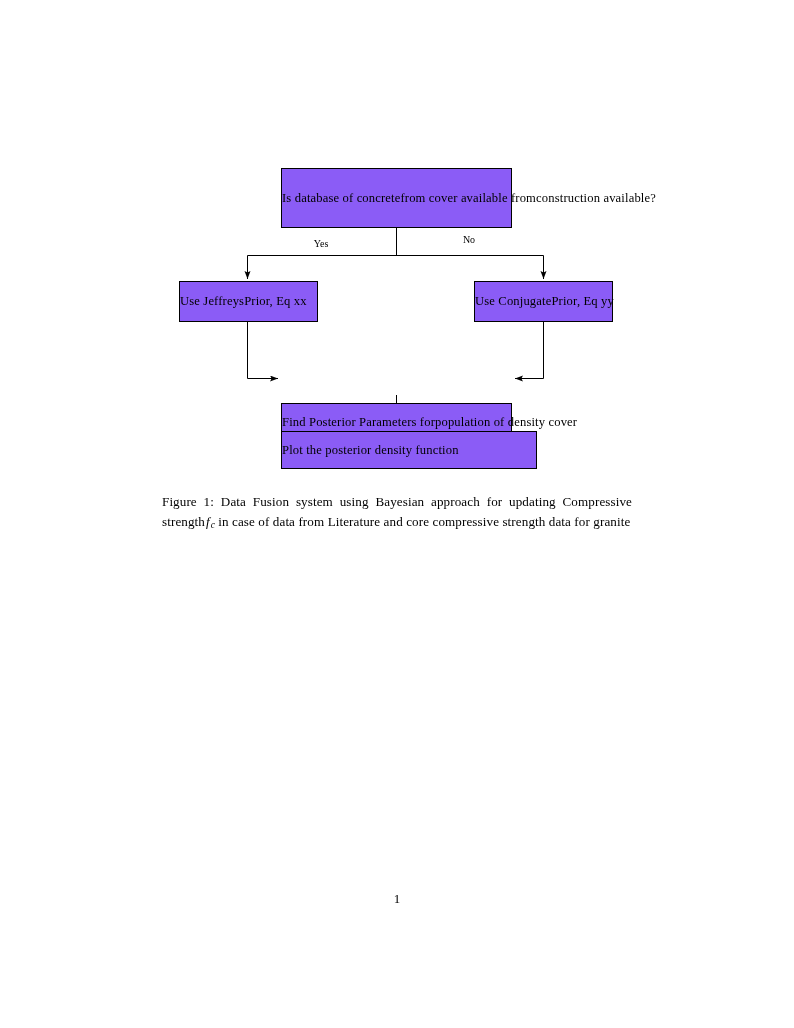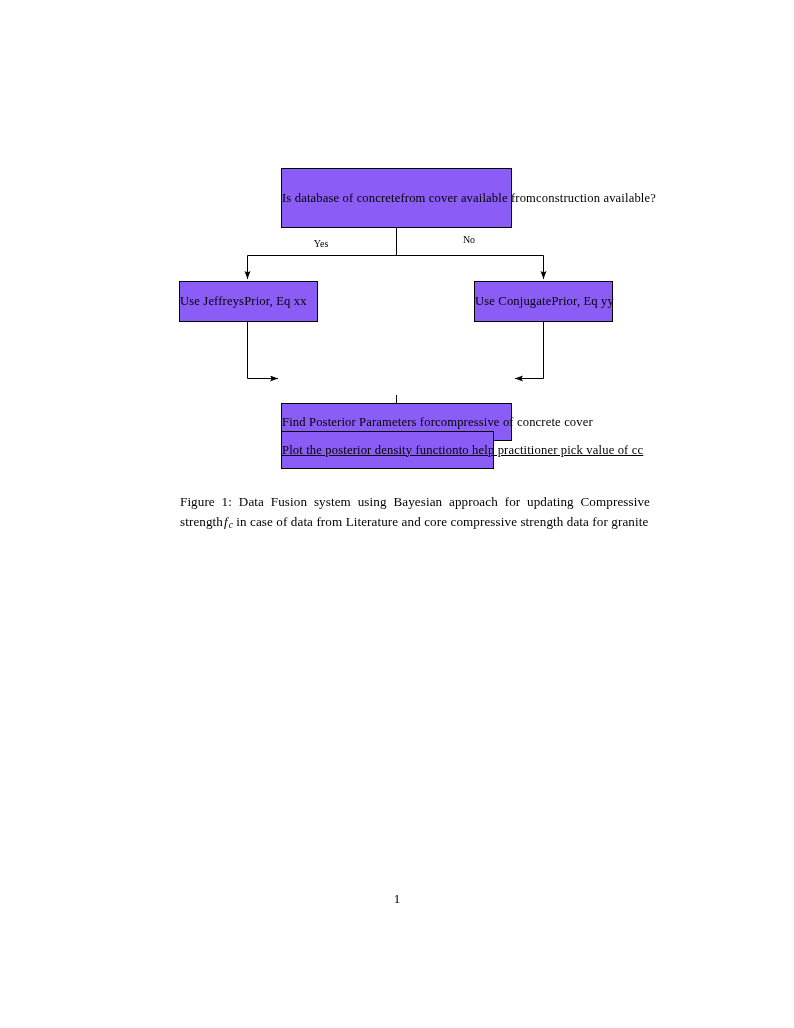--- a/index.html
+++ b/index.html
@@ -48,36 +48,36 @@
     font-size: 12.6px;
     line-height: 19px;
     letter-spacing: 0.15px;
   }
   .node .ln { display: block; white-space: nowrap; }
 
   #node-question { left: 281px; top: 168px; width: 231px; height: 60px; }
   #node-jeffreys  { left: 179px; top: 281px; width: 139px; height: 41px; }
   #node-conjugate { left: 474px; top: 281px; width: 139px; height: 41px; }
   #node-posterior { left: 281px; top: 357px; width: 231px; height: 38px; margin-top: 46px; }
-  #node-plot      { left: 281px; top: 431px; width: 213px; height: 38px; text-decoration: underline; }
+  #node-plot      { left: 281px; top: 431px; width: 256px; height: 38px; }
 
   .edge-label {
     position: absolute;
     font-size: 10px;
     line-height: 16px;
     white-space: nowrap;
     transform: translateX(-50%);
   }
   #label-yes { left: 321px; top: 236px; }
   #label-no  { left: 469px; top: 232px; }
 
   
   #caption {
     position: absolute;
-    left: 180px;
+    left: 162px;
     top: 492px;
     width: 470px;
     font-size: 13.1px;
     line-height: 19.6px;
     text-align: justify;
     text-justify: inter-word;
     letter-spacing: 0.1px;
   }
   #caption .mathit {
     font-style: italic;
@@ -142,26 +142,25 @@
       <span class="ln">Prior, Eq yy</span>
     </div>
 
     <div class="node" id="node-jeffreys">
       <span class="ln">Use Jeffreys</span>
       <span class="ln">Prior, Eq xx</span>
     </div>
 
     <div class="node" id="node-posterior">
       <span class="ln">Find Posterior Parameters for</span>
-      <span class="ln">compressive of concrete cover</span>
+      <span class="ln">population of density cover</span>
     </div>
 
     <div class="node" id="node-plot">
       <span class="ln">Plot the posterior density function</span>
-      <span class="ln">to help practitioner pick value of cc</span>
     </div>
 
   </div>
 
   <div id="caption">
     <span>Figure 1:</span>
     <span>Data Fusion system using Bayesian approach for updating Compressive strength</span><span class="mathit">f</span><span class="sub">c</span>
     <span>in case of data from Literature and core compressive strength data for granite</span>
   </div>
 

